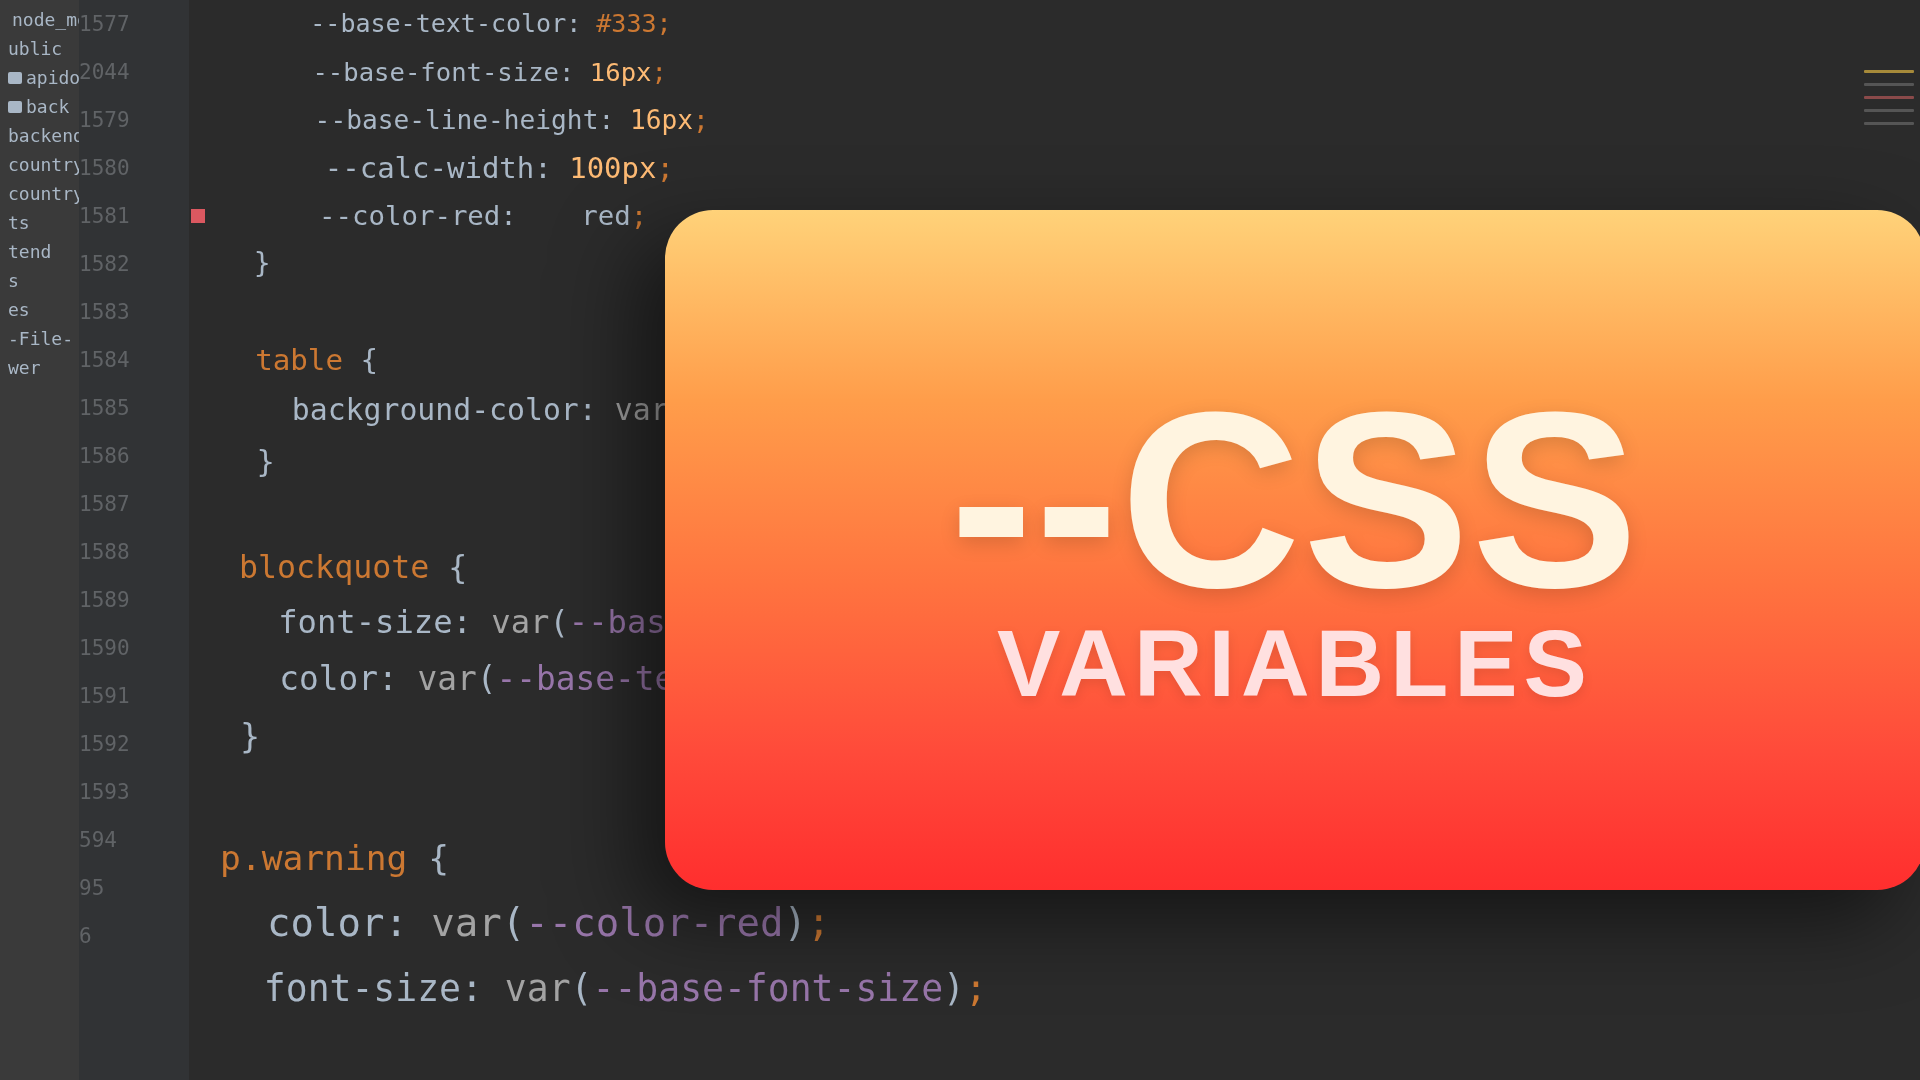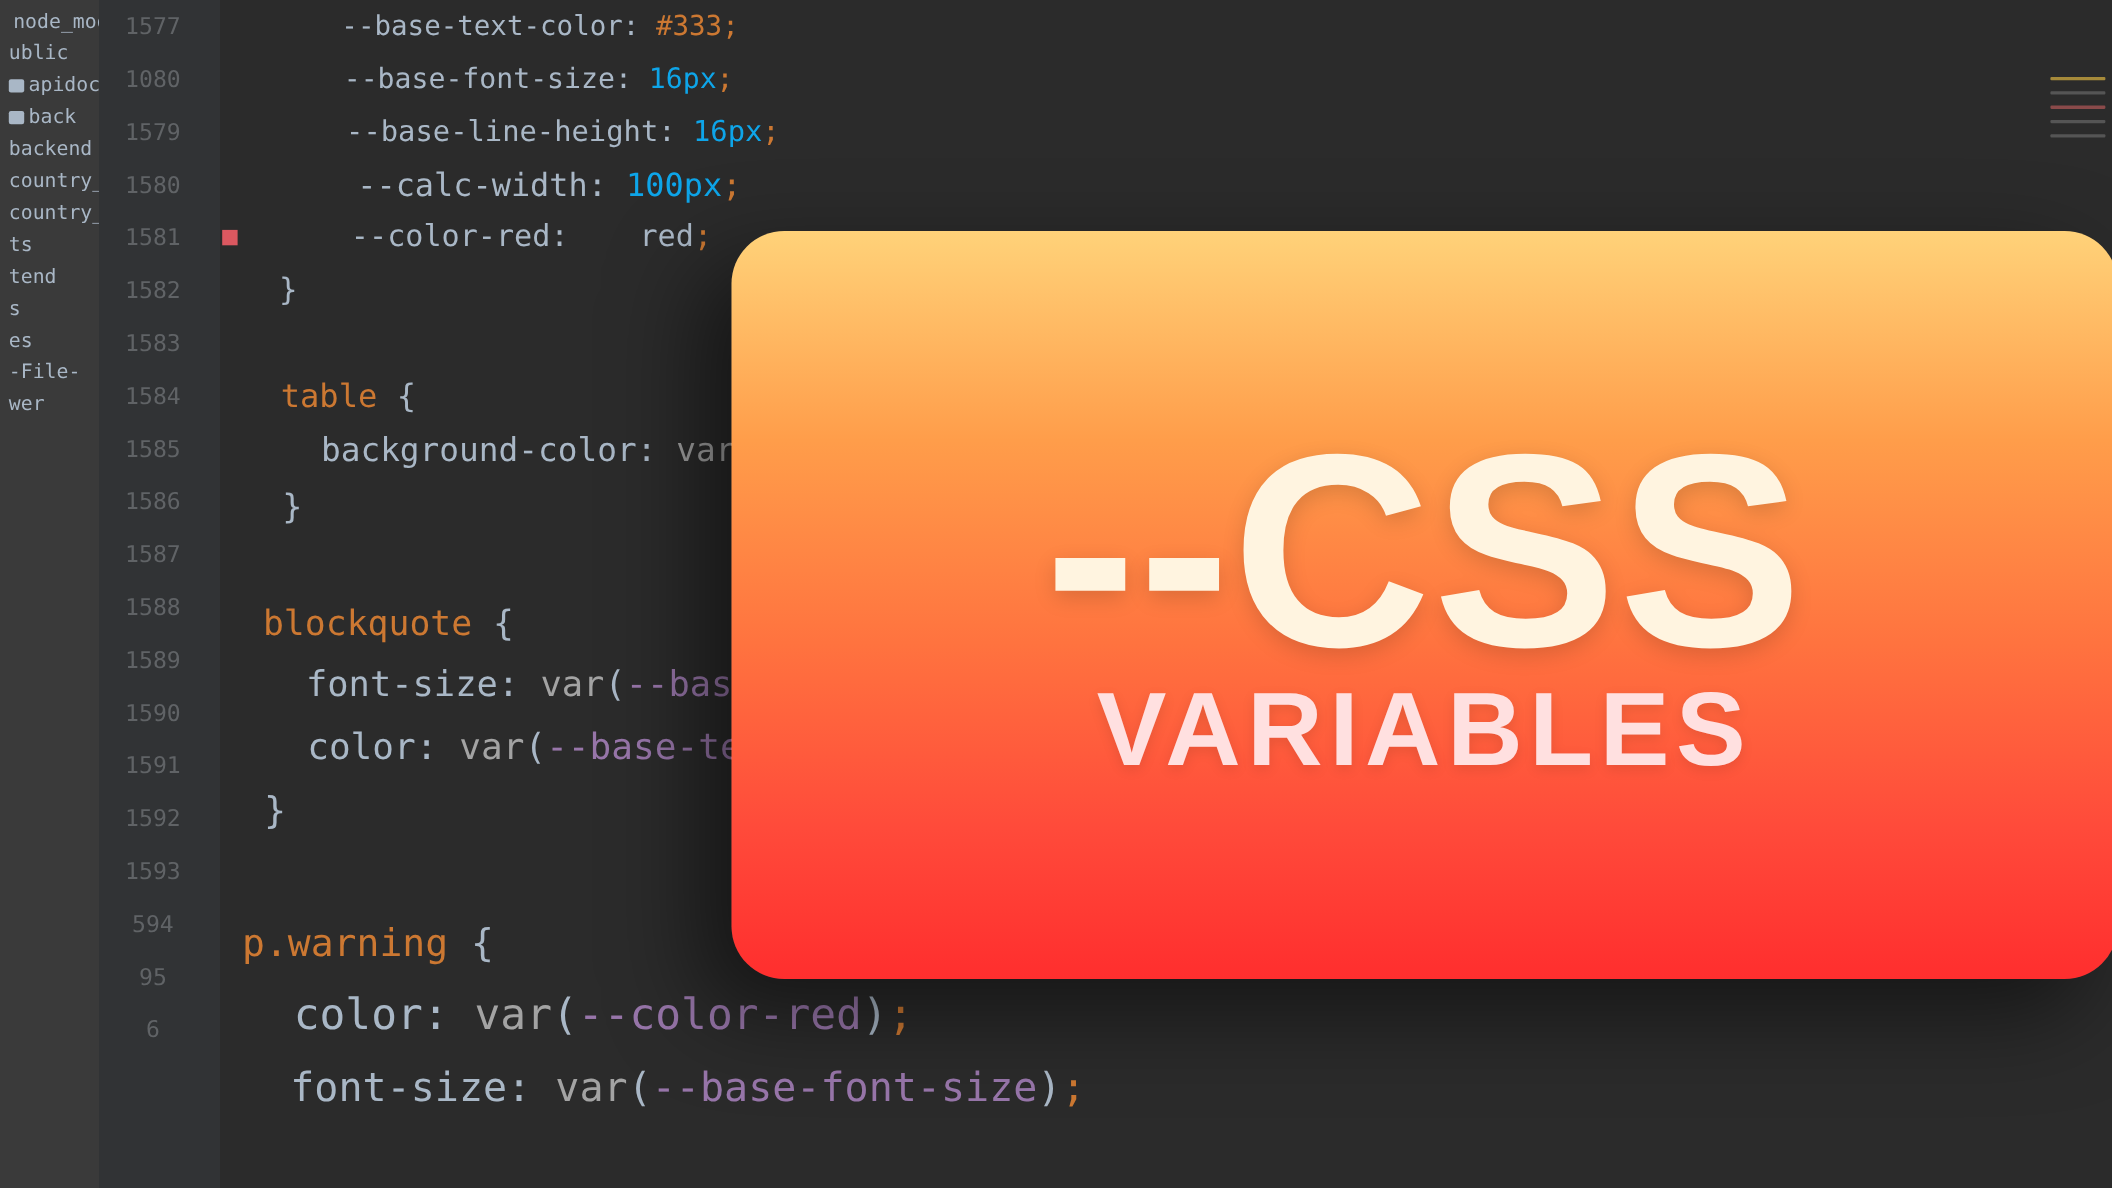--- a/index.html
+++ b/index.html
@@ -32,26 +32,26 @@
 }
 .folder-icon {
   width: 14px;
   height: 12px;
   background: #a9b7c6;
   display: inline-block;
   border-radius: 2px;
 }
 .gutter {
   position: absolute;
-  left: 90px;
+  left: 79px;
   top: 0;
   width: 110px;
   height: 100%;
   background: #313335;
-  text-align: center;
+  text-align: left;
   padding-right: 12px;
   color: #606366;
   font-size: 21px;
 }
 .gutter-line {
   height: 48px;
   line-height: 48px;
   position: relative;
 }
 .breakpoint {
@@ -73,21 +73,21 @@
   color: #a9b7c6;
 }
 .code-line {
   height: 48px;
   line-height: 48px;
   white-space: pre;
   padding-left: 20px;
 }
 .prop { color: #a9b7c6; }
 .val-hex { color: #cc7832; }
-.val-num { color: #0ea5e9; }
+.val-num { color: #fdba74; }
 .val-ident { color: #a9b7c6; margin-left: 48px; }
 .selector { color: #cc7832; }
 .brace { color: #a9b7c6; }
 .func { color: #a3a3a3; }
 .varname { color: #9876aa; }
 .punct { color: #a9b7c6; }
 .semi { color: #cc7832; }
 .overlay-card {
   position: absolute;
   left: 665px;
@@ -179,21 +179,21 @@
     <div class="sidebar-item">
       <span>-File-</span>
     </div>
     <div class="sidebar-item">
       <span>wer</span>
     </div>
   </div>
 
 <div class="gutter" id="gutter">
     <div class="gutter-line">1577</div>
-    <div class="gutter-line">1080</div>
+    <div class="gutter-line">2044</div>
     <div class="gutter-line">1579</div>
     <div class="gutter-line">1580</div>
     <div class="gutter-line">1581<span class="breakpoint"></span></div>
     <div class="gutter-line">1582</div>
     <div class="gutter-line">1583</div>
     <div class="gutter-line">1584</div>
     <div class="gutter-line">1585</div>
     <div class="gutter-line">1586</div>
     <div class="gutter-line">1587</div>
     <div class="gutter-line">1588</div>

